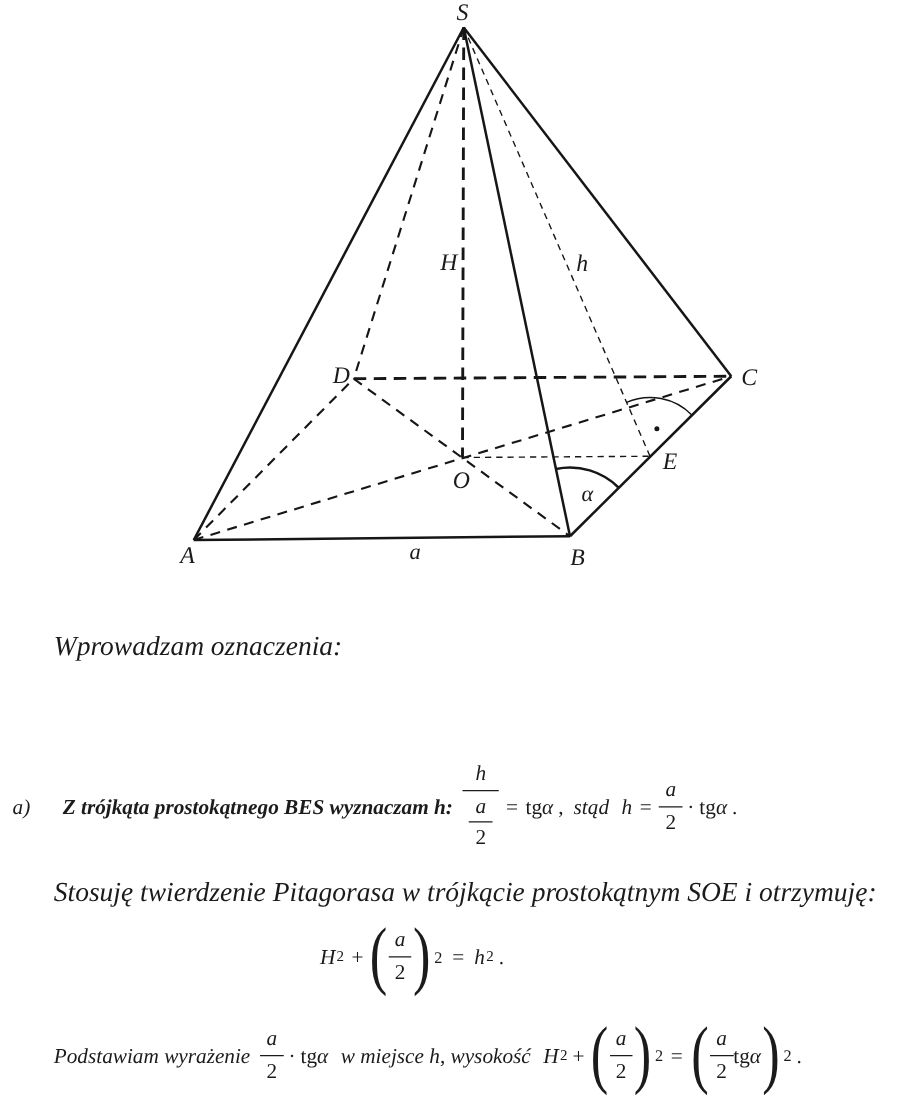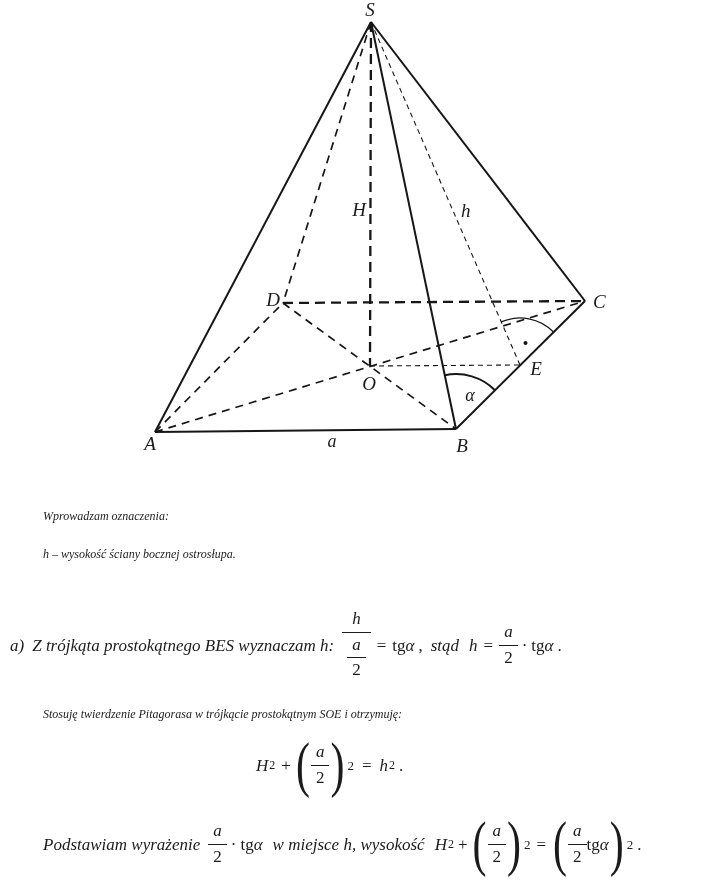--- a/index.html
+++ b/index.html
@@ -4,39 +4,39 @@
 <style>
   html,body { margin:0; padding:0; background:#ffffff; }
   .page {
     position:relative; width:722px; height:891px; background:#ffffff;
     font-family:"Liberation Serif", serif; color:#1b1b1b; overflow:hidden;
   }
   svg text { font-family:"Liberation Serif", serif; }
   .vlabel { font-size:19px; font-style:italic; fill:#1b1b1b; }
   .mlabel { font-size:18px; font-style:italic; fill:#1b1b1b; }
 
-  .tblock { position:absolute; font-size:12px; font-style:italic; line-height:37.5px; white-space:nowrap; }
+  .tblock { position:absolute; font-size:22px; font-style:italic; line-height:37.5px; white-space:nowrap; }
 
   .fline { position:absolute; display:flex; align-items:center; line-height:1; white-space:nowrap; font-size:17px; }
   .it { font-style:italic; }
   .rm { font-style:normal; }
   .tok { display:inline-flex; align-items:center; }
 
   .frac { display:inline-block; vertical-align:middle; text-align:center; line-height:1.2; }
   .frac .num { display:block; padding:0 5px 2px 5px; }
   .frac .den { display:block; border-top:1.4px solid #1b1b1b; padding:2px 5px 0 5px; }
   .frac .den .frac .num { padding:0 3px 2px 3px; }
 
   .sup  { font-size:12px; vertical-align:7px; font-style:normal; margin-left:1px; }
   .psup { font-size:13px; vertical-align:24px; font-style:normal; margin-left:2px; }
   .bigp { display:inline-block; font-size:42px; line-height:0; font-weight:400;
           transform:scaleY(1.45); transform-origin:center; font-style:normal; padding:0 1px; }
 
   .gap4 { margin-left:4px; } .gap6 { margin-left:6px; } .gap8 { margin-left:8px; }
-  .gap10 { margin-left:10px; } .gap14 { margin-left:8px; }
+  .gap10 { margin-left:10px; } .gap14 { margin-left:26px;font-weight:bold; }
 </style>
 </head>
 <body>
 
 <div class="page">
 
   <svg width="722" height="470" viewBox="0 0 722 470" style="position:absolute;left:0;top:0;">
 
     <g stroke="#161616" stroke-width="2" fill="none">
       <line x1="371" y1="22" x2="155" y2="432"></line>
@@ -77,21 +77,20 @@
     <text class="vlabel" x="536" y="375" text-anchor="middle">E</text>
 
     <text class="vlabel" x="366" y="216" text-anchor="end">H</text>
     <text class="vlabel" x="461" y="217" text-anchor="start">h</text>
     <text class="mlabel" x="332" y="447" text-anchor="middle">a</text>
     <text class="mlabel" x="470" y="401" text-anchor="middle">α</text>
   </svg>
 
   <div class="tblock" style="left:43px; top:498px;">
     <div>Wprowadzam oznaczenia:</div>
-    <div>h – wysokość ściany bocznej ostrosłupa.</div>
   </div>
 
   <div class="fline" style="left:10px; top:607px; height:76px;">
     <span class="it">a)</span>
     <span class="it gap14">Z trójkąta prostokątnego BES wyznaczam h:</span>
     <span class="frac gap8">
       <span class="num it">h</span>
       <span class="den">
         <span class="frac">
           <span class="num it">a</span>

